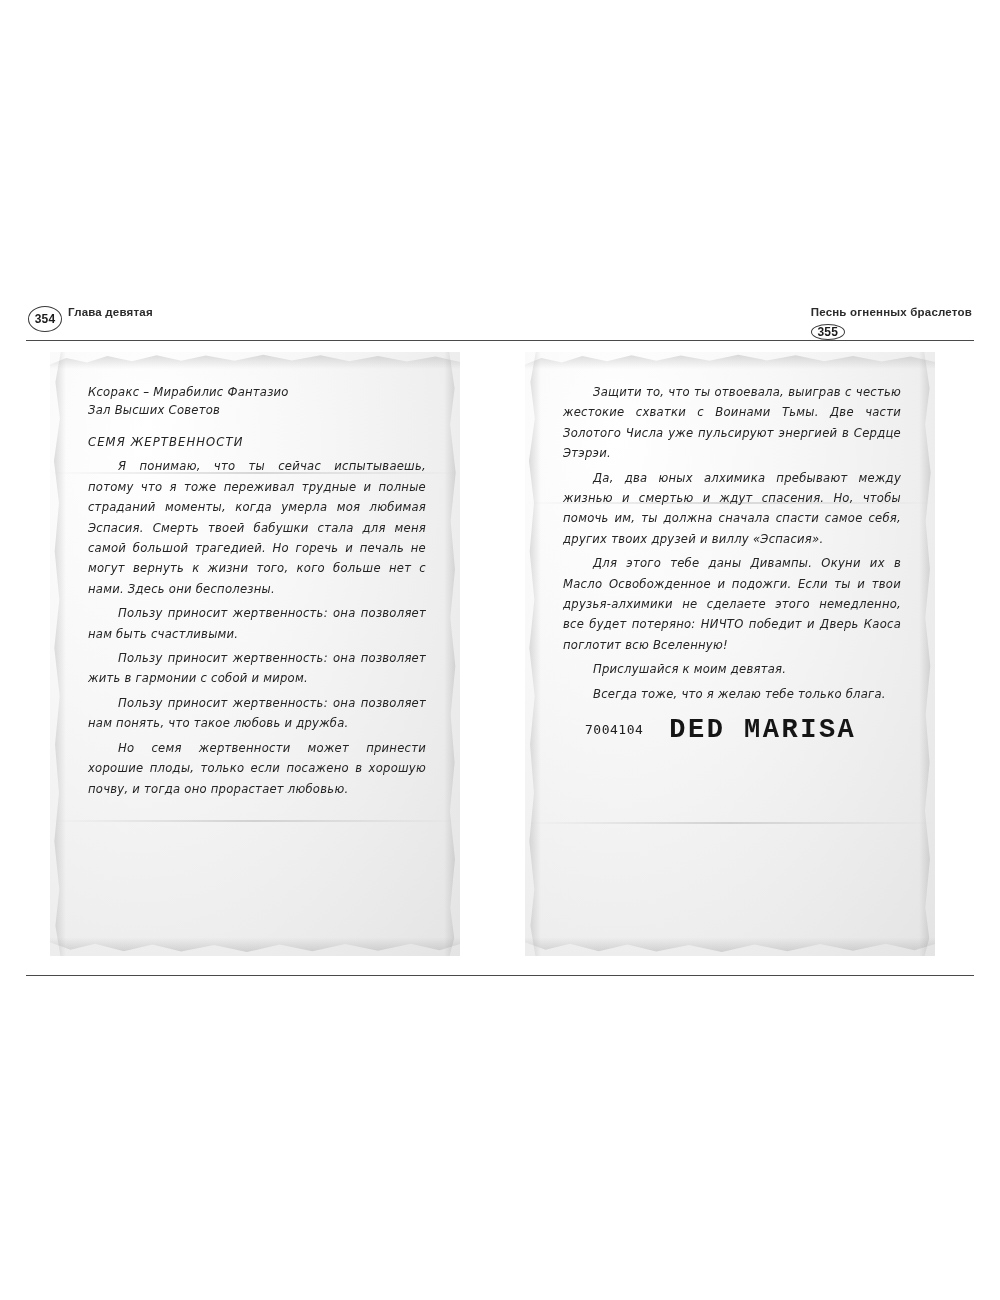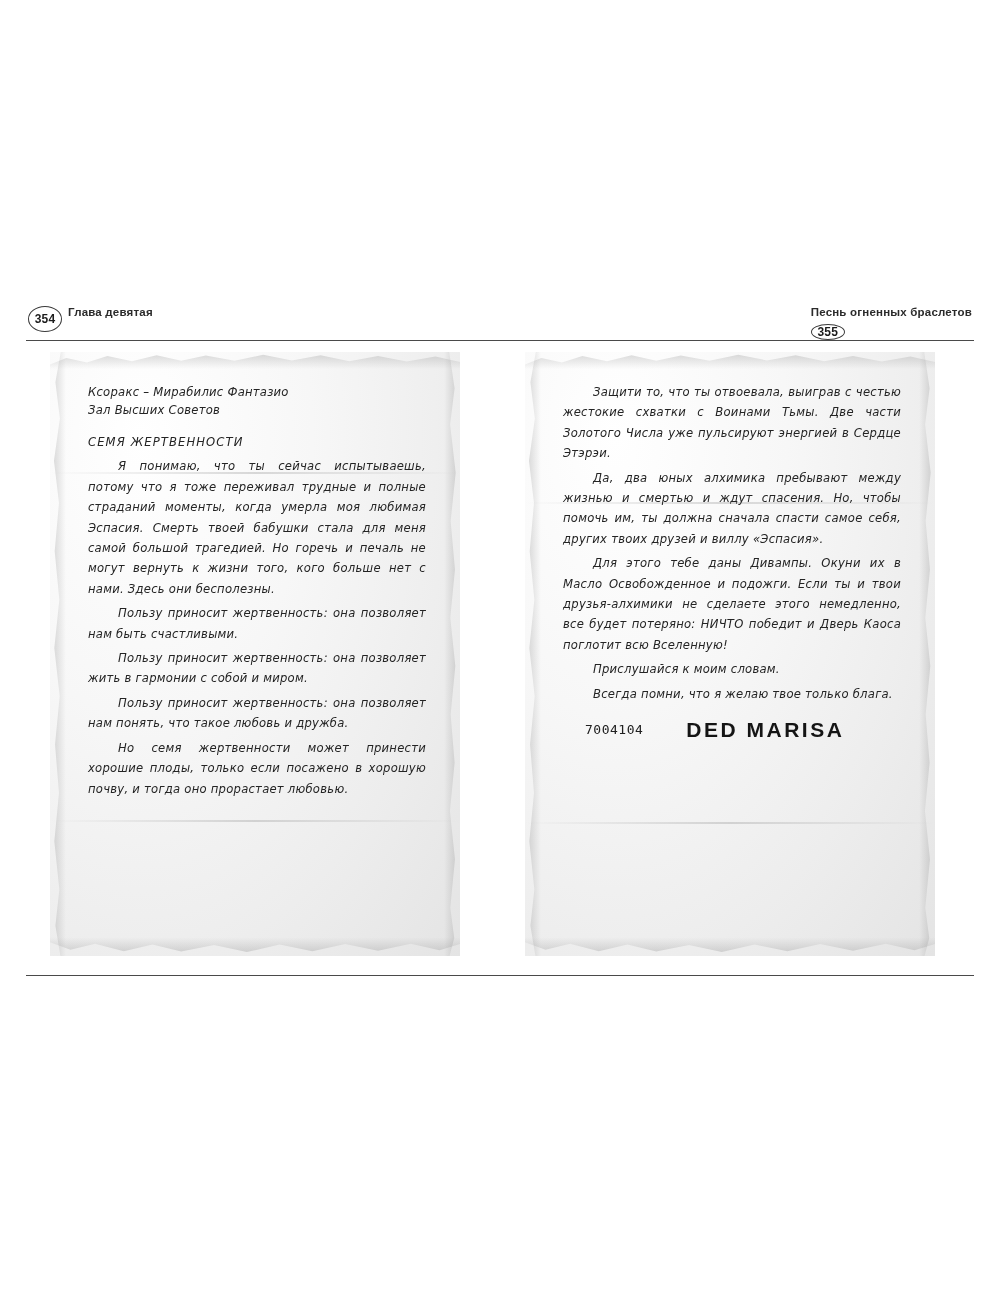--- a/index.html
+++ b/index.html
@@ -143,34 +143,34 @@
   .section-title {
     text-indent: 0 !important;
     letter-spacing: 1.1px;
     margin-bottom: 4px !important;
     font-style: italic;
   }
 
   .signature-row {
     display: flex;
     align-items: center;
-    gap: 43px;
+    gap: 26px;
     margin-top: 16px;
     padding-left: 26px;
   }
   .sig-code {
     font-family: "DejaVu Sans Mono", monospace;
     font-size: 13px;
     letter-spacing: 0.5px;
     font-style: normal;
     color: #202020;
   }
   .sig-runes {
-    font-family: Liberation Sans, sans-serif;
-    font-size: 21px;
+    font-family: Liberation Mono, monospace;
+    font-size: 27px;
     letter-spacing: 2.5px;
     font-style: normal;
     color: #151515;
     font-weight: bold;
   }
 </style>
 </head>
 <body>
 
 <div class="running-head left">
@@ -211,21 +211,21 @@
   <div class="edge edge-bottom"></div>
   <div class="edge edge-left"></div>
   <div class="edge edge-right"></div>
   <div class="crease" style="left:0;right:0;top:150px;height:2px;"></div>
   <div class="crease" style="left:0;right:0;top:470px;height:2px;"></div>
 
   <div class="page-text">
     <p>Защити то, что ты отвоевала, выиграв с честью жестокие схватки с Воинами Тьмы. Две части Золотого Числа уже пульсируют энергией в Сердце Этэрэи.</p>
     <p>Да, два юных алхимика пребывают между жизнью и смертью и ждут спасения. Но, чтобы помочь им, ты должна сначала спасти самое себя, других твоих друзей и виллу «Эспасия».</p>
     <p>Для этого тебе даны Дивампы. Окуни их в Масло Освобожденное и подожги. Если ты и твои друзья-алхимики не сделаете этого немедленно, все будет потеряно: НИЧТО победит и Дверь Каоса поглотит всю Вселенную!</p>
-    <p>Прислушайся к моим словам.</p>
-    <p>Всегда помни, что я желаю твое только блага.</p>
+    <p>Прислушайся к моим девятая.</p>
+    <p>Всегда тоже, что я желаю тебе только блага.</p>
 
     <div class="signature-row">
       <span class="sig-code">7004104</span>
       <span class="sig-runes">DED MARISA</span>
     </div>
   </div>
 </div>
 
 </body></html>

